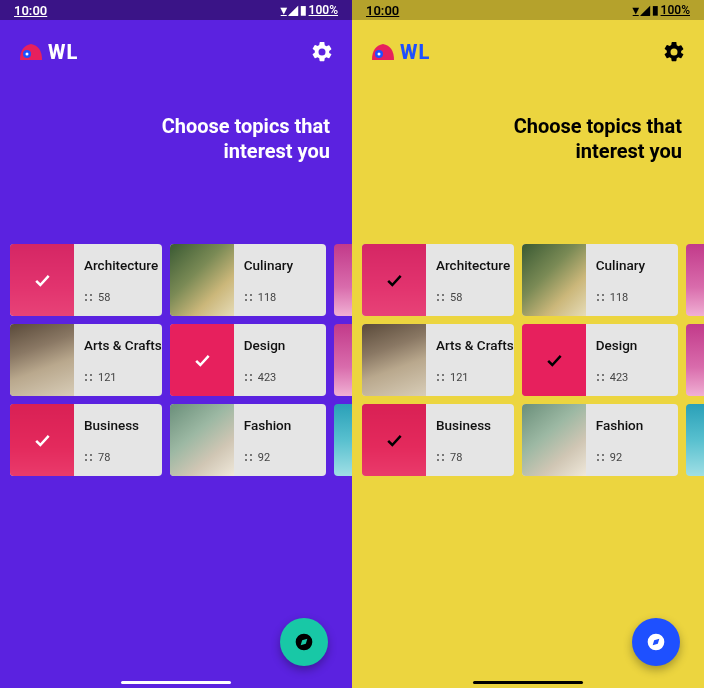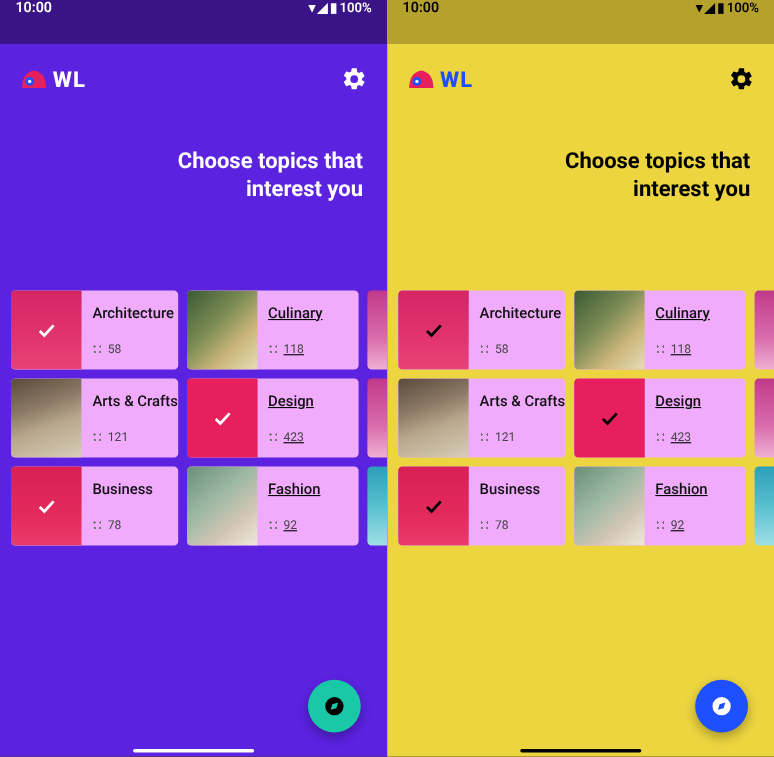--- a/index.html
+++ b/index.html
@@ -13,27 +13,28 @@
   }
   .screen {
     width: 352px;
     height: 688px;
     position: relative;
     overflow: hidden;
   }
   .screen-left { background: #5b22e0; }
   .screen-right { background: #ecd53f; }
   .statusbar {
-    height: 40px;
-    display: flex;
-    align-items: flex-start;
+    height: 20px;
+    display: flex;
+    align-items: center;
     justify-content: space-between;
     padding: 0 14px;
     font-size: 13px;
     font-weight: 600;
+    text-decoration: underline;
   }
   .statusbar-dark { background: #3a1487; color: #fff; }
   .statusbar-light { background: #b5a22c; color: #000; }
   .status-icons { display: flex; align-items: center; gap: 2px; }
   .status-icons span { font-size: 12px; }
   .appbar {
     height: 64px;
     display: flex;
     align-items: center;
     justify-content: space-between;
@@ -71,21 +72,21 @@
   }
   .card-row {
     display: flex;
     gap: 8px;
   }
   .card {
     display: flex;
     height: 72px;
     border-radius: 4px;
     overflow: hidden;
-    background: #f0abfc;
+    background: #e5e5e5;
   }
   .card-thumb {
     width: 64px;
     height: 72px;
     flex: none;
     position: relative;
   }
   .card-body {
     flex: 1;
     display: flex;
@@ -145,21 +146,21 @@
     position: absolute;
     bottom: 4px; left: 50%;
     transform: translateX(-50%);
     width: 110px; height: 3px;
     border-radius: 2px;
   }
   .screen-left .navbar { background: #fff; }
   .screen-right .navbar { background: #000; }
   .card-partial { width: 18px; border-radius: 4px 0 0 4px; }
   .w-a { width: 155px; }
-  .w-b { width: 160px; text-decoration: underline; }
+  .w-b { width: 160px; }
 </style>
 </head>
 <body>
 
 <div class="screen screen-left">
 
   <div class="statusbar statusbar-dark">
     <span>10:00</span>
     <div class="status-icons">
       <span>▾</span>

